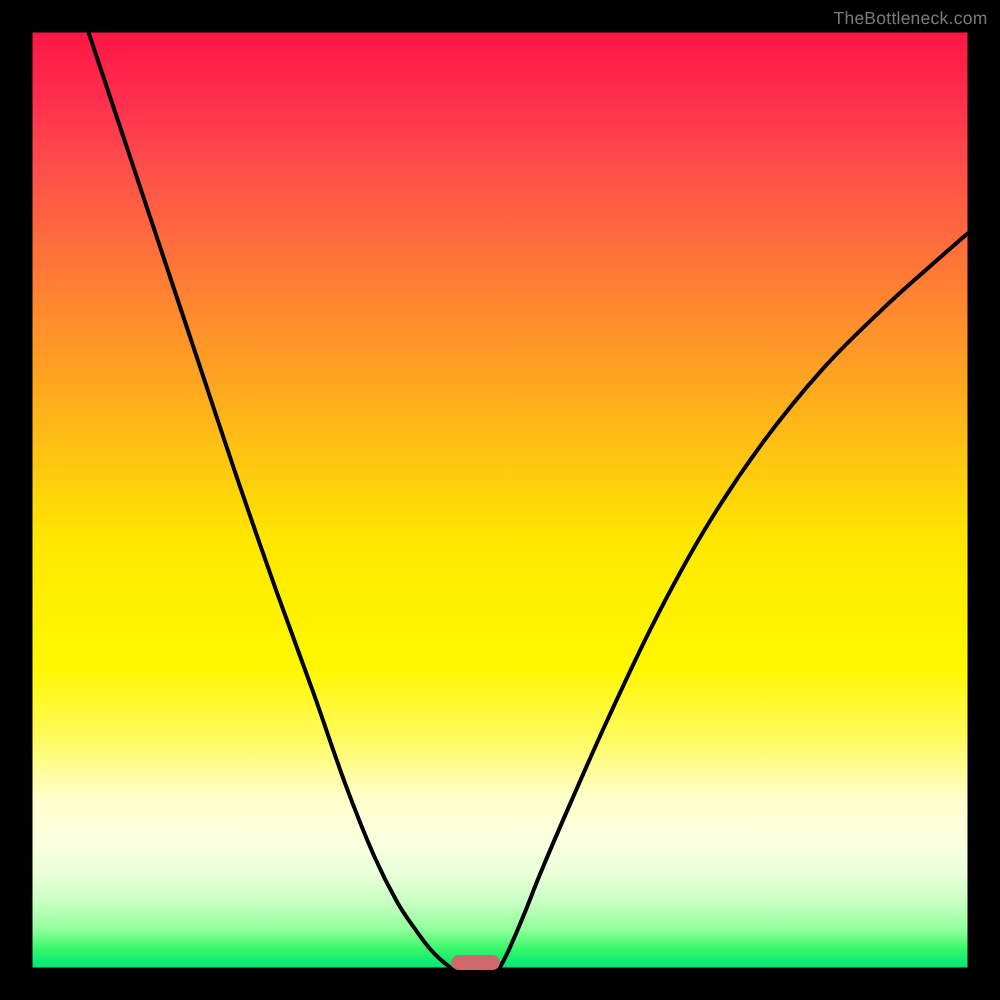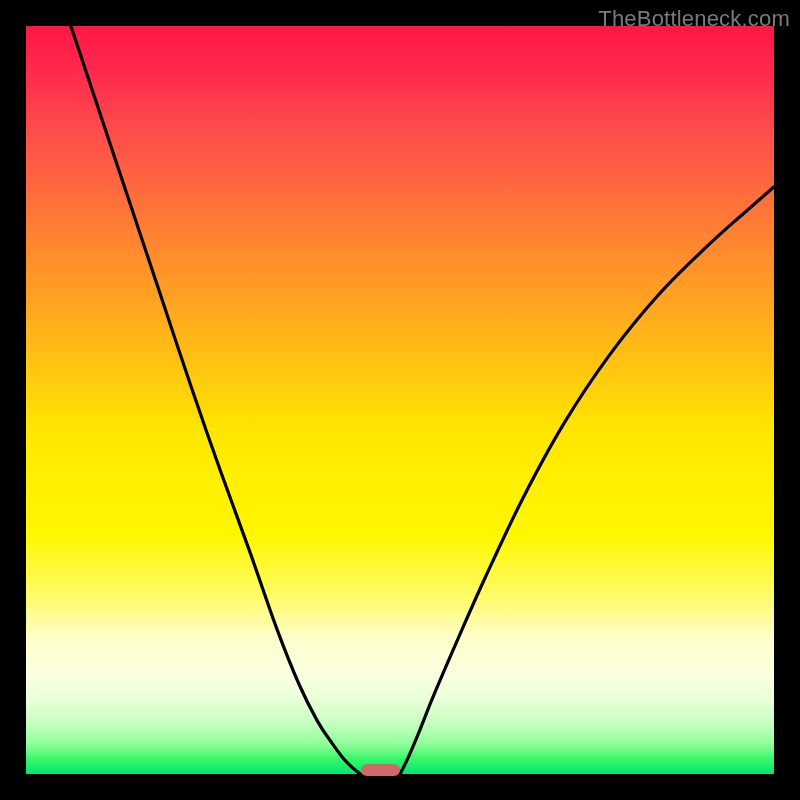--- a/index.html
+++ b/index.html
@@ -36,21 +36,21 @@
       #8eff9a 96%,
       #37f76a 98%,
       #00e676 100%
     );
   }
   .watermark {
     position: absolute;
     top: 6px;
     right: 10px;
     color: #7a7a7a;
-    font-size: 22px;
+    font-size: 14px;
     font-weight: 500;
     letter-spacing: 0.2px;
     z-index: 10;
     user-select: none;
     pointer-events: none;
   }
   svg.curves {
     position: absolute;
     left: 0;
     top: 0;

